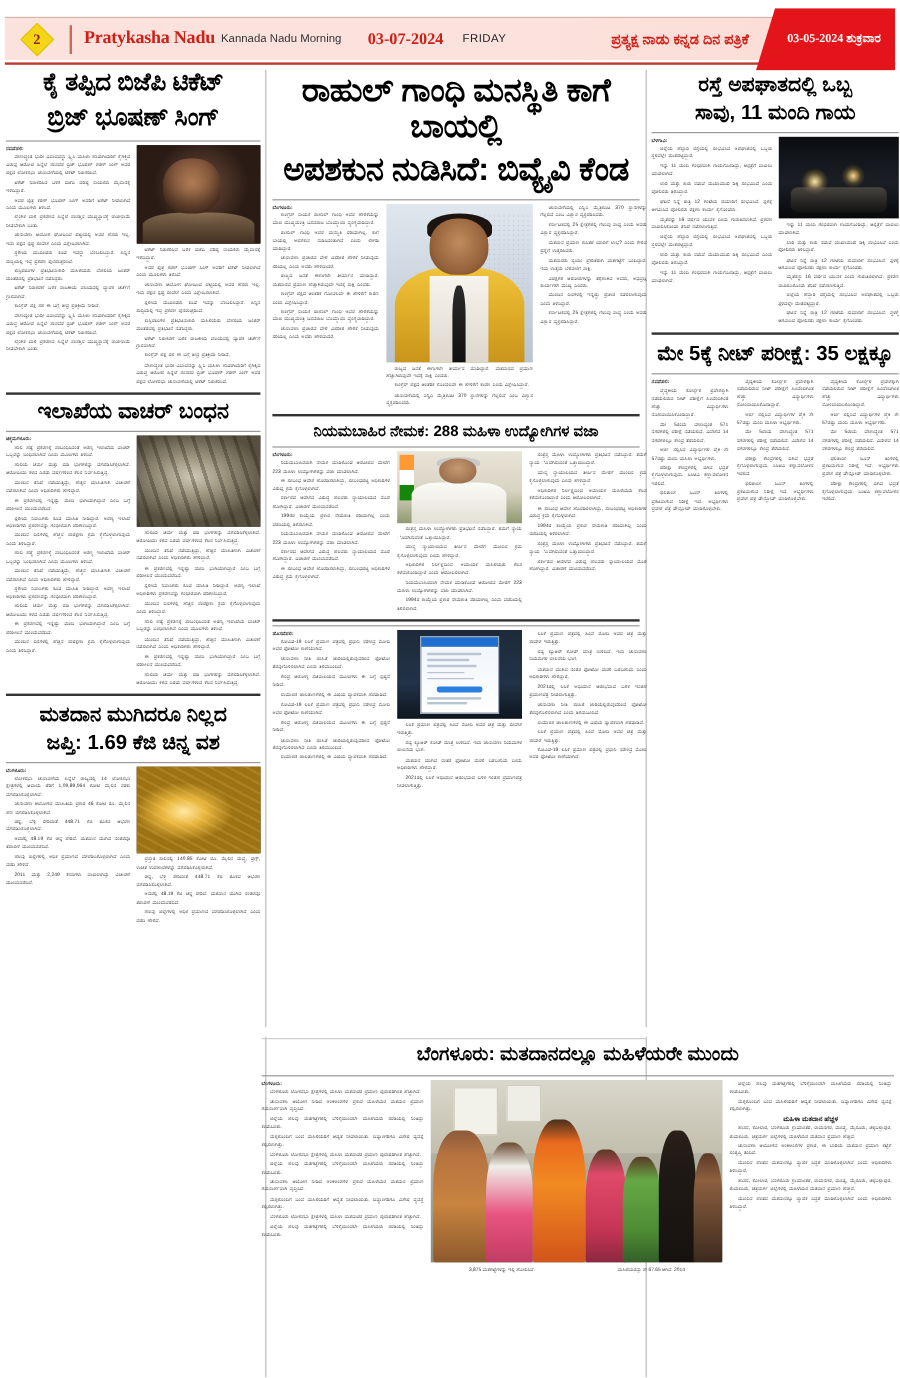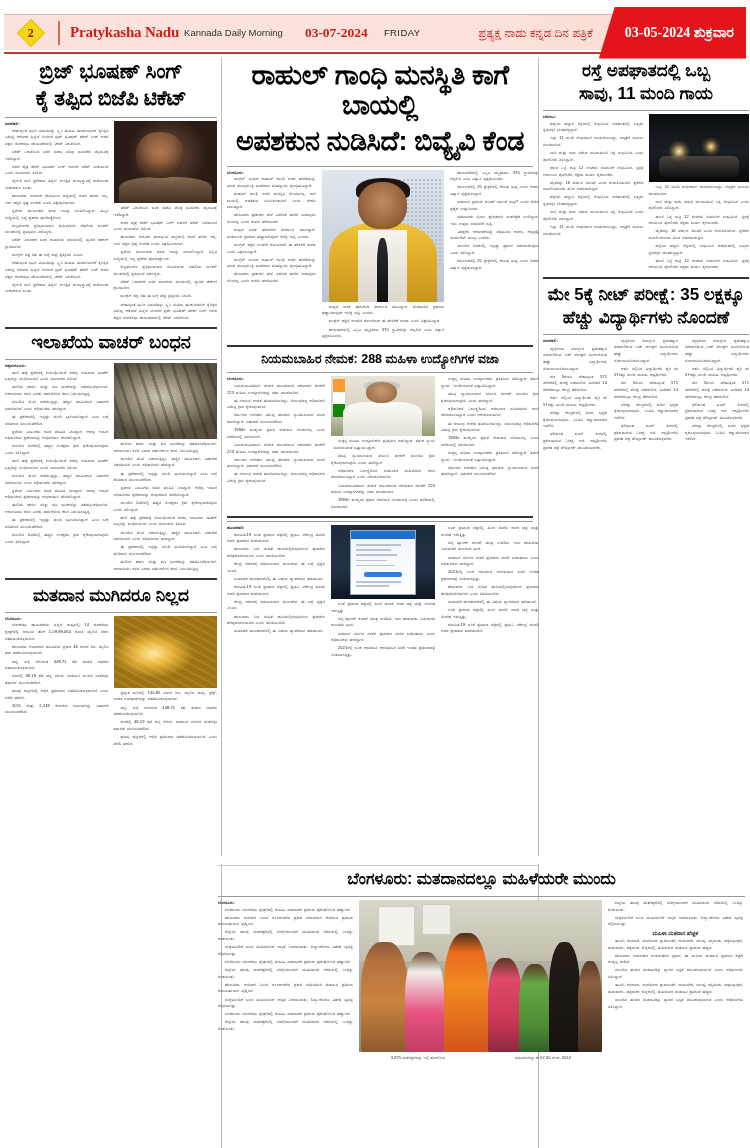--- a/index.html
+++ b/index.html
@@ -55,30 +55,30 @@
   .mast-date {
     font-size:13.5px;font-weight:bold;color:#cc2018;
     font-family:"Liberation Serif", serif;
     margin-left:22px;
   }
   .mast-day {
     font-size:9.5px;color:#222;margin-left:16px;letter-spacing:0.4px;
   }
   .mast-kn {
     margin-left:auto;
-    font-size:12px;color:#cc2018;font-weight:normal;
+    font-size:12px;color:#cc2018;font-weight:bold;
     margin-right:6px;
     font-family:"Liberation Sans", sans-serif;
   }
   .mast-redbox {
     background:#e3151b;color:#fff;
     height:52px;
     display:flex;align-items:center;
     padding:0 12px 0 26px;
-    font-size:14px;font-weight:bold;
+    font-size:10px;font-weight:bold;
     font-family:"Liberation Serif", serif;
     clip-path:polygon(16px 0,100% 0,100% 100%,0 100%);
     white-space:nowrap;
   }
   .mast-rule { height:2px;background:#c0392b;margin:2px 4px 0 4px; }
 
   
   .page {
     display:flex;
     margin:4px 5px 0 5px;
@@ -279,35 +279,35 @@
 <body>
 
 <div class="masthead">
   <div class="page-badge">
     <div class="diamond">
       <span>2</span>
     </div>
   </div>
   <div class="mast-sep"></div>
   <div class="paper-name">Pratykasha Nadu</div>
-  <div class="paper-sub">Kannada Daily Morning</div>
+  <div class="paper-sub">Kannada Nadu Morning</div>
   <div class="mast-date">03-07-2024</div>
   <div class="mast-day">FRIDAY</div>
   <div class="mast-kn">ಪ್ರತ್ಯಕ್ಷ ನಾಡು ಕನ್ನಡ ದಿನ ಪತ್ರಿಕೆ</div>
   <div class="mast-redbox">03-05-2024 ಶುಕ್ರವಾರ</div>
 </div>
 <div class="mast-rule"></div>
 
 <div class="page">
 
   <div class="col-left">
 
     <div>
+      <div class="hl hl-lead" style="padding-top:0">ಕೈ ತಪ್ಪಿದ ಬಿಜೆಪಿ ಟಿಕೆಟ್</div>
       <div class="hl hl-lead">ಬ್ರಿಜ್ ಭೂಷಣ್ ಸಿಂಗ್</div>
-      <div class="hl hl-lead" style="padding-top:0">ಕೈ ತಪ್ಪಿದ ಬಿಜೆಪಿ ಟಿಕೆಟ್</div>
       <div class="rule-thin"></div>
 
       <div style="display:flex;gap:5px;">
         <div style="flex:1 1 50%;">
           <div class="body-txt">
             <p style="text-indent:0;font-weight:bold;display:inline">ನವದೆಹಲಿ:</p>
             <p>ದೇಶಾದ್ಯಂತ ಭಾರೀ ವಿವಾದವನ್ನು ಸ್ಷ್ಟಿಸಿ ಮಹಿಳಾ ಹುಡುಗಿಯರಿಗೆ ಕೈಗಿಕ್ಕಿದ ವಿರುದ್ಧ ಆರೋಪ ಹಿನ್ನೆಲೆ ಸಂಸದರ ಬ್ರಿಜ್ ಭೂಷಣ್ ಶರಣ್ ಸಿಂಗ್ ಅವರ ಪಕ್ಷದ ಲೋಕಸಭಾ ಚುನಾವಣೆಯಲ್ಲಿ ಟಿಕೆಟ್ ನಿರಾಕರಿಸಿದೆ.</p>
             <p>ಟಿಕೆಟ್ ನಿರಾಕರಿಸಿದ ಬಳಿಕ ಬಿಜೆಪಿ ವರಿಷ್ಠ ನಾಯಕರು ಮೈದಾನಕ್ಕೆ ಇಳಿದಿದ್ದಾರೆ.</p>
             <p>ಅವರ ಪುತ್ರ ಕರಣ್ ಭೂಷಣ್ ಸಿಂಗ್ ಅವರಿಗೆ ಟಿಕೆಟ್ ನೀಡಲಾಗಿದೆ ಎಂದು ಮೂಲಗಳು ತಿಳಿಸಿವೆ.</p>
             <p>ಲೈಂಗಿಕ ದಾಳಿ ಪ್ರಕರಣದ ಹಿನ್ನೆಲೆ ಸಂಸತ್ತಿನ ಮುಖ್ಯಸ್ಥಾನಕ್ಕೆ ರಾಜೀನಾಮೆ ನೀಡಬೇಕಾಗಿ ಬಂತು.</p>
@@ -374,20 +374,21 @@
             <p>ಹುಲಿಯ ಚರ್ಮ ಮತ್ತು ಬಿಡಿ ಭಾಗಗಳನ್ನು ವಶಪಡಿಸಿಕೆಳ್ಳಲಾಗಿದೆ. ಆರೋಪಿಯು ಕಳದ ಎರಡು ವರ್ಷಗಳಿಂದ ಕೆಲಸ ನಿರ್ವಹಿಸುತ್ತಿದ್ದ.</p>
           </div>
         </div>
       </div>
     </div>
 
     <div class="rule-med"></div>
 
     <div>
       <div class="hl hl-sec2">ಮತದಾನ ಮುಗಿದರೂ ನಿಲ್ಲದ</div>
+      <div class="hl hl-sec2" style="padding-top:0">ಜಪ್ತಿ: 1.69 ಕೆಜಿ ಚಿನ್ನ ವಶ</div>
       <div class="rule-thin"></div>
 
       <div style="display:flex;gap:5px;">
         <div style="flex:1 1 50%;">
           <div class="body-txt">
             <p style="text-indent:0;font-weight:bold;display:inline">ಬೆಂಗಳೂರು:</p>
             <p>ಲೋಕಸಭಾ ಚುನಾವಣೆಯ ಹಿನ್ನೆಲೆ ರಾಜ್ಯದಲ್ಲಿ 14 ಲೋಕಸಭಾ ಕ್ಷೇತ್ರಗಳಲ್ಲಿ ಆದಾಯ ತೆರಿಗೆ 1,09,89,064 ಕೋಟಿ ಮೈಲಿನ ಸರಕು ವಶಪಡಿಸಿಕೊಳ್ಳಲಾಗಿದೆ.</p>
             <p>ಚುನಾವಣಾ ಆಯೋಗದ ಮಾಹಿತಿಯ ಪ್ರಕಾರ 46 ಕೋಟಿ ರೂ. ಮೈಲಿನ ಹಣ ವಶಪಡಿಸಿಕೊಳ್ಳಲಾಗಿದೆ.</p>
             <p>ಚಿನ್ನ, ಬೆಳ್ಳಿ ಸೇರಿದಂತೆ 448.71 ಕೆಜಿ ತೂಕದ ಆಭರಣ ವಶಪಡಿಸಿಕೊಳ್ಳಲಾಗಿದೆ.</p>
             <p>ಅದರಲ್ಲಿ 48.19 ಕೆಜಿ ಚಿನ್ನ ಸೇರಿದೆ. ಮತದಾನ ಮುಗಿದ ನಂತರವೂ ತಪಾಸಣೆ ಮುಂದುವರೆದಿದೆ.</p>
@@ -593,21 +594,20 @@
             <p>ಘಟನೆ ನಿನ್ನೆ ರಾತ್ರಿ 12 ಗಂಟೆಯ ಸುಮಾರಿಗೆ ಸಂಭವಿಸಿದೆ. ಸ್ಥಳಕ್ಕೆ ಆಗಮಿಸಿದ ಪೋಲಿಸರು ರಕ್ಷಣಾ ಕಾರ್ಯ ಕೈಗೊಂಡರು.</p>
           </div>
         </div>
       </div>
     </div>
 
     <div class="rule-med"></div>
 
     <div>
       <div class="hl hl-sec2">ಮೇ 5ಕ್ಕೆ ನೀಟ್ ಪರೀಕ್ಷೆ: 35 ಲಕ್ಷಕ್ಕೂ</div>
-      <div class="hl hl-sec2" style="padding-top:0">ಹೆಚ್ಚು ವಿದ್ಯಾರ್ಥಿಗಳು ನೊಂದಣೆ</div>
       <div class="rule-thin"></div>
 
       <div class="cols3 body-txt">
         <p style="text-indent:0;font-weight:bold">ನವದೆಹಲಿ:</p>
         <p>ವೈದ್ಯಕೀಯ ಕೋರ್ಸ್ಗಳ ಪ್ರವೇಶಕ್ಕಾಗಿ ನಡೆಯಲಿರುವ ನೀಟ್ ಪರೀಕ್ಷೆಗೆ ಹಿಂದೆಂದಿಗಿಂತ ಹೆಚ್ಚು ವಿದ್ಯಾರ್ಥಿಗಳು ನೋಂದಾಯಿಸಿಕೊಂಡಿದ್ದಾರೆ.</p>
         <p>ಮೇ 5ರಂದು ದೇಶಾದ್ಯಂತ 571 ನಗರಗಳಲ್ಲಿ ಪರೀಕ್ಷೆ ನಡೆಯಲಿದೆ. ವಿದೇಶದ 14 ನಗರಗಳಲ್ಲೂ ಕೇಂದ್ರ ತೆರೆಯಲಿದೆ.</p>
         <p>ಅರ್ಜಿ ಸಲ್ಲಿಸಿದ ವಿದ್ಯಾರ್ಥಿಗಳ ಪೈಕಿ ಶೇ 57ರಷ್ಟು ಮಂದಿ ಮಹಿಳಾ ಅಭ್ಯರ್ಥಿಗಳು.</p>
         <p>ಪರೀಕ್ಷಾ ಕೇಂದ್ರಗಳಲ್ಲಿ ಬಿಗಿದ ಭದ್ರತೆ ಕೈಗೊಳ್ಳಲಾಗುವುದು. ಸಿಸಿಟಿವಿ ಕಣ್ಣಾವಲೋಕನ ಇರಲಿದೆ.</p>
         <p>ಫಲಿತಾಂಶ ಜೂನ್ ತಿಂಗಳಲ್ಲಿ ಪ್ರಕಟವಾಗುವ ನಿರೀಕ್ಷೆ ಇದೆ. ಅಭ್ಯರ್ಥಿಗಳು ಪ್ರವೇಶ ಪತ್ರ ಡೌನ್ಲೋಡ್ ಮಾಡಿಕೊಳ್ಳಬೇಕು.</p>
         <p>ವೈದ್ಯಕೀಯ ಕೋರ್ಸ್ಗಳ ಪ್ರವೇಶಕ್ಕಾಗಿ ನಡೆಯಲಿರುವ ನೀಟ್ ಪರೀಕ್ಷೆಗೆ ಹಿಂದೆಂದಿಗಿಂತ ಹೆಚ್ಚು ವಿದ್ಯಾರ್ಥಿಗಳು ನೋಂದಾಯಿಸಿಕೊಂಡಿದ್ದಾರೆ.</p>

